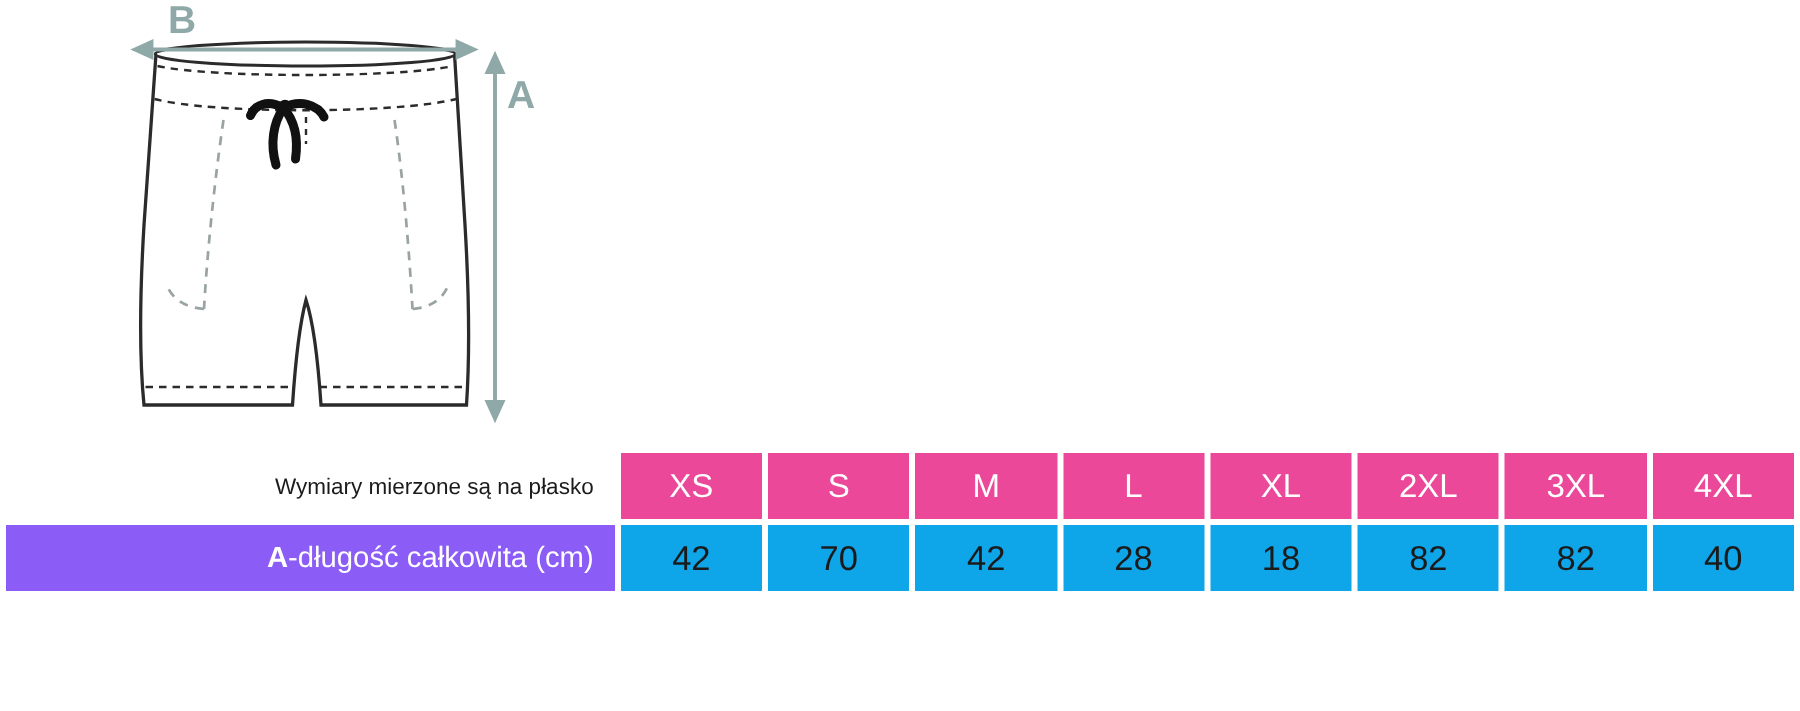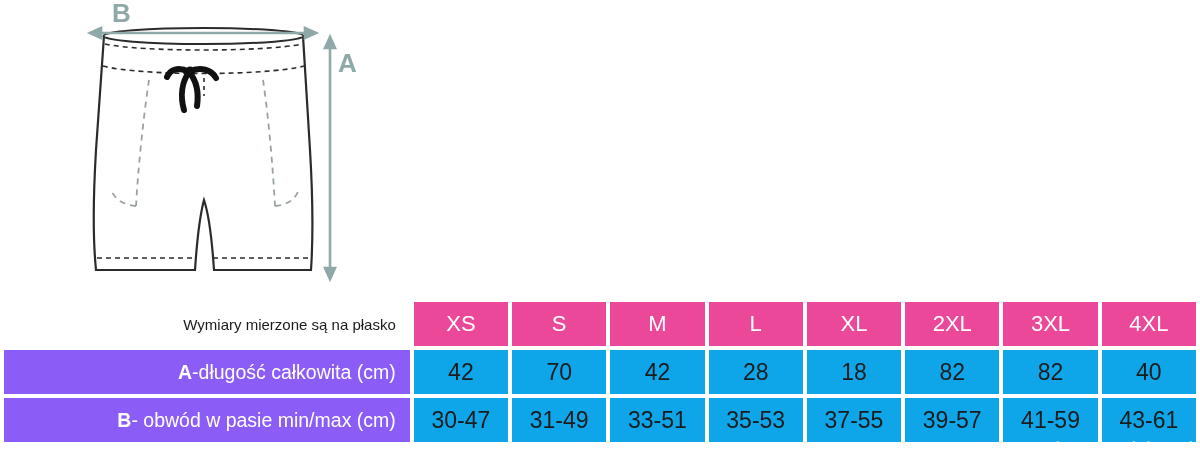--- a/index.html
+++ b/index.html
@@ -180,29 +180,16 @@
       <td class="val-cell">42</td>
       <td class="val-cell">70</td>
       <td class="val-cell">42</td>
       <td class="val-cell">28</td>
       <td class="val-cell">18</td>
       <td class="val-cell">82</td>
       <td class="val-cell">82</td>
       <td class="val-cell">40</td>
     </tr>
 
-    <tr class="row-b">
-      <td class="label-cell">
-        <span class="bold">B</span><span>- obwód w pasie min/max (cm)</span>
-      </td>
-      <td class="val-cell">30-47</td>
-      <td class="val-cell">31-49</td>
-      <td class="val-cell">33-51</td>
-      <td class="val-cell">35-53</td>
-      <td class="val-cell">37-55</td>
-      <td class="val-cell">39-57</td>
-      <td class="val-cell">41-59</td>
-      <td class="val-cell">43-61</td>
-    </tr>
   </tbody>
 </table>
 
 <div id="watermark">pokazmeble.pl</div>
 
 </body></html>

